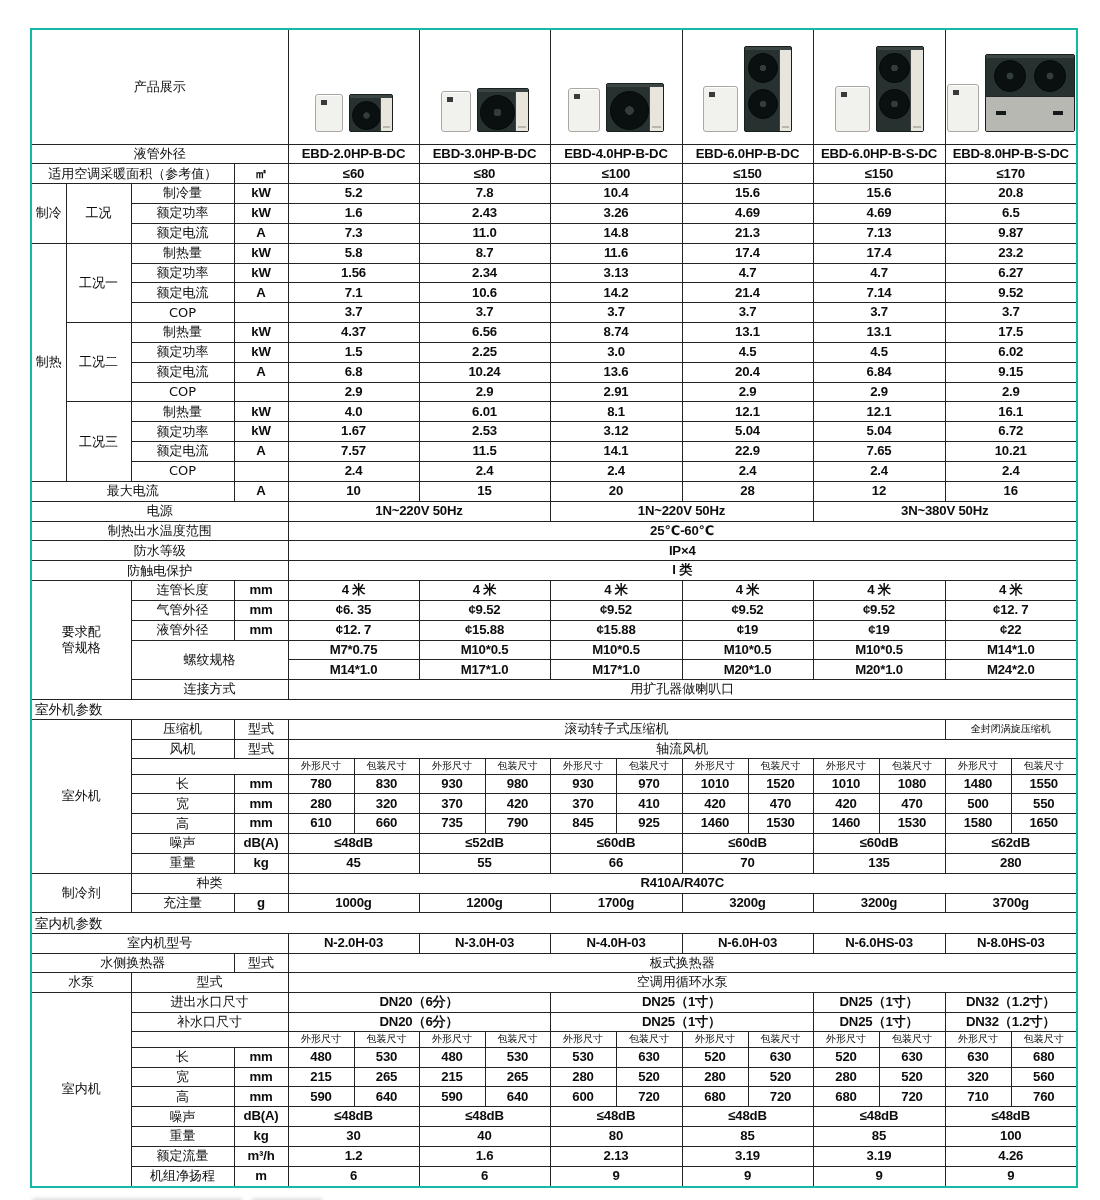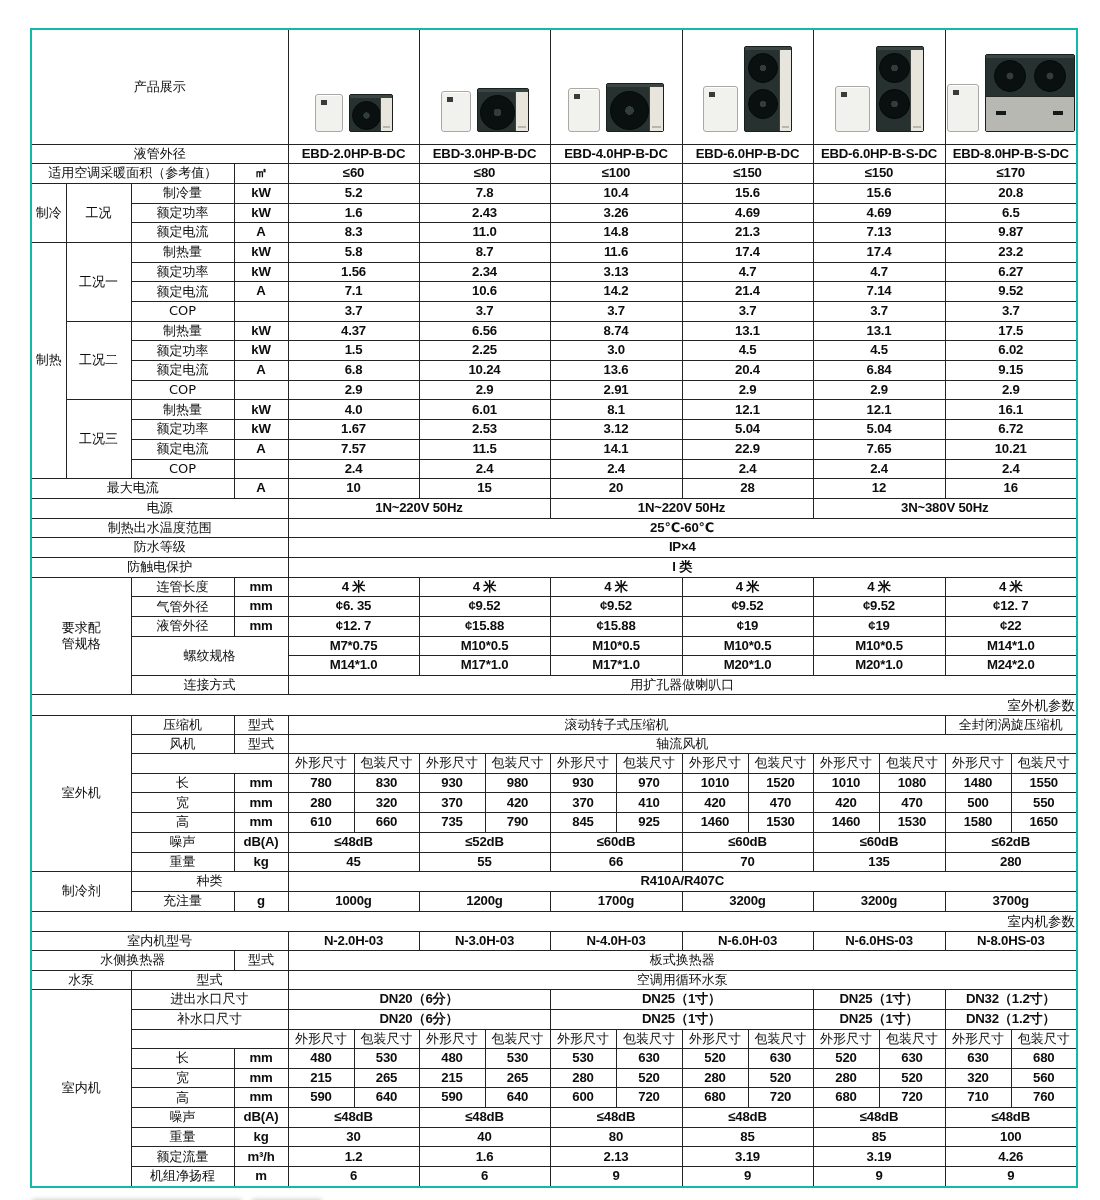--- a/index.html
+++ b/index.html
@@ -5,22 +5,22 @@
   html,body{margin:0;padding:0;background:#ffffff;}
   body{width:1100px;height:1200px;position:relative;overflow:hidden;
        font-family:"DejaVu Sans","Liberation Sans",sans-serif;color:#111;}
   table.spec{border-collapse:collapse;table-layout:fixed;
        position:absolute;left:30px;top:28px;width:1047px;height:1160px;
        border:2px solid #14b8a6;background:#fff;}
   td{border:1px solid #232323;text-align:center;vertical-align:middle;
      padding:0 1px;font-size:13px;line-height:1.25;color:#0d0d0d;
      overflow:hidden;white-space:pre-line;}
   td.v{font-weight:600;font-size:13.2px;letter-spacing:-0.2px;font-family:"Liberation Sans","DejaVu Sans",sans-serif;}
-  td.small{font-size:13px;}
-  tr.sec td{border-left:none;border-right:none;text-align:right;padding-left:3px;font-size:13.5px;}
+  td.small{font-size:10px;}
+  tr.sec td{border-left:none;border-right:none;text-align:left;padding-left:3px;font-size:13.5px;}
   tr.imgrow{height:115px;}
   
   td.img-cell{padding:0;}
   .pimg{display:flex;align-items:flex-end;justify-content:center;gap:6px;height:108px;padding-bottom:9px;box-sizing:border-box;}
   .indoor{background:linear-gradient(180deg,#fbfbf9 0%,#ececе8 70%,#dcdcd6 100%);background-color:#f1f1ee;
           border:1px solid #a9a9a1;border-radius:3px;position:relative;box-shadow:inset 0 1px 0 #fff;}
   .indoor .unit-logo{position:absolute;top:5px;left:5px;width:6px;height:5px;background:#3a3a3a;}
   .outdoor{position:relative;background:#27312f;border-radius:2px;border:1px solid #18201f;box-sizing:border-box;}
   .outdoor .topbar{position:absolute;top:0;left:0;right:0;height:3px;background:#3b4543;}
   .outdoor .side{position:absolute;right:0;top:3px;bottom:0;width:24%;background:#e8e5dc;border-left:1px solid #39433f;}
@@ -116,21 +116,21 @@
         <td colspan="2" class="v">1.6</td>
         <td colspan="2" class="v">2.43</td>
         <td colspan="2" class="v">3.26</td>
         <td colspan="2" class="v">4.69</td>
         <td colspan="2" class="v">4.69</td>
         <td colspan="2" class="v">6.5</td>
       </tr>
       <tr>
         <td>额定电流</td>
         <td class="v">A</td>
-        <td colspan="2" class="v">8.3</td>
+        <td colspan="2" class="v">7.3</td>
         <td colspan="2" class="v">11.0</td>
         <td colspan="2" class="v">14.8</td>
         <td colspan="2" class="v">21.3</td>
         <td colspan="2" class="v">7.13</td>
         <td colspan="2" class="v">9.87</td>
       </tr>
       <tr>
         <td rowspan="12">制热</td>
         <td rowspan="4">工况一</td>
         <td>制热量</td>

